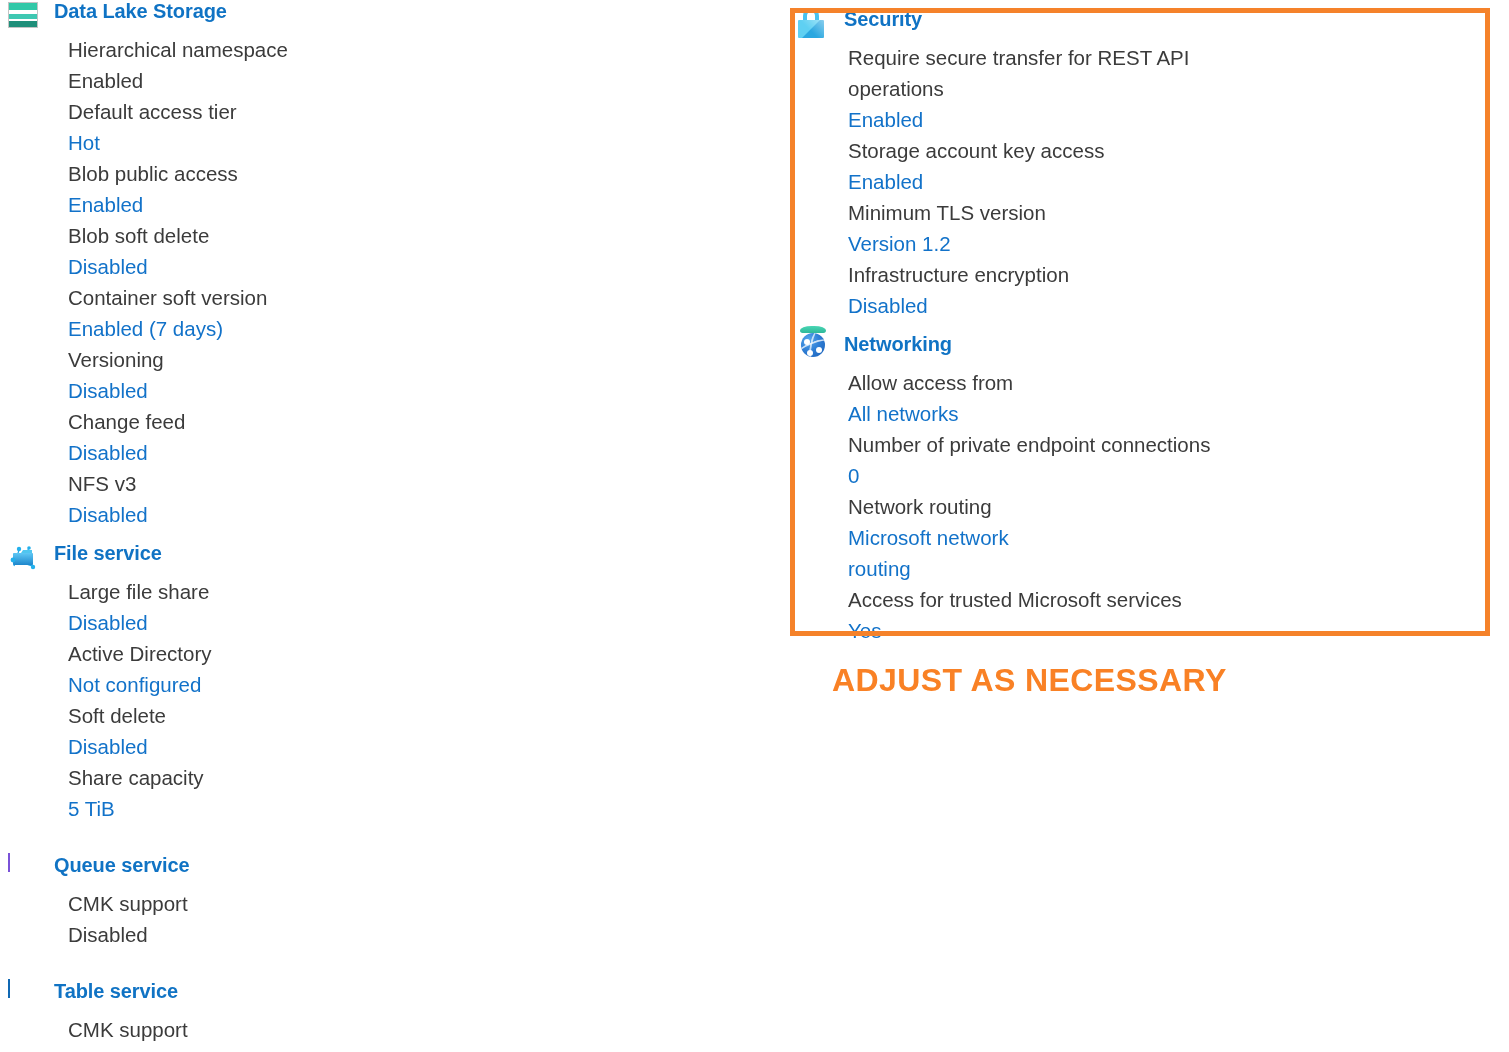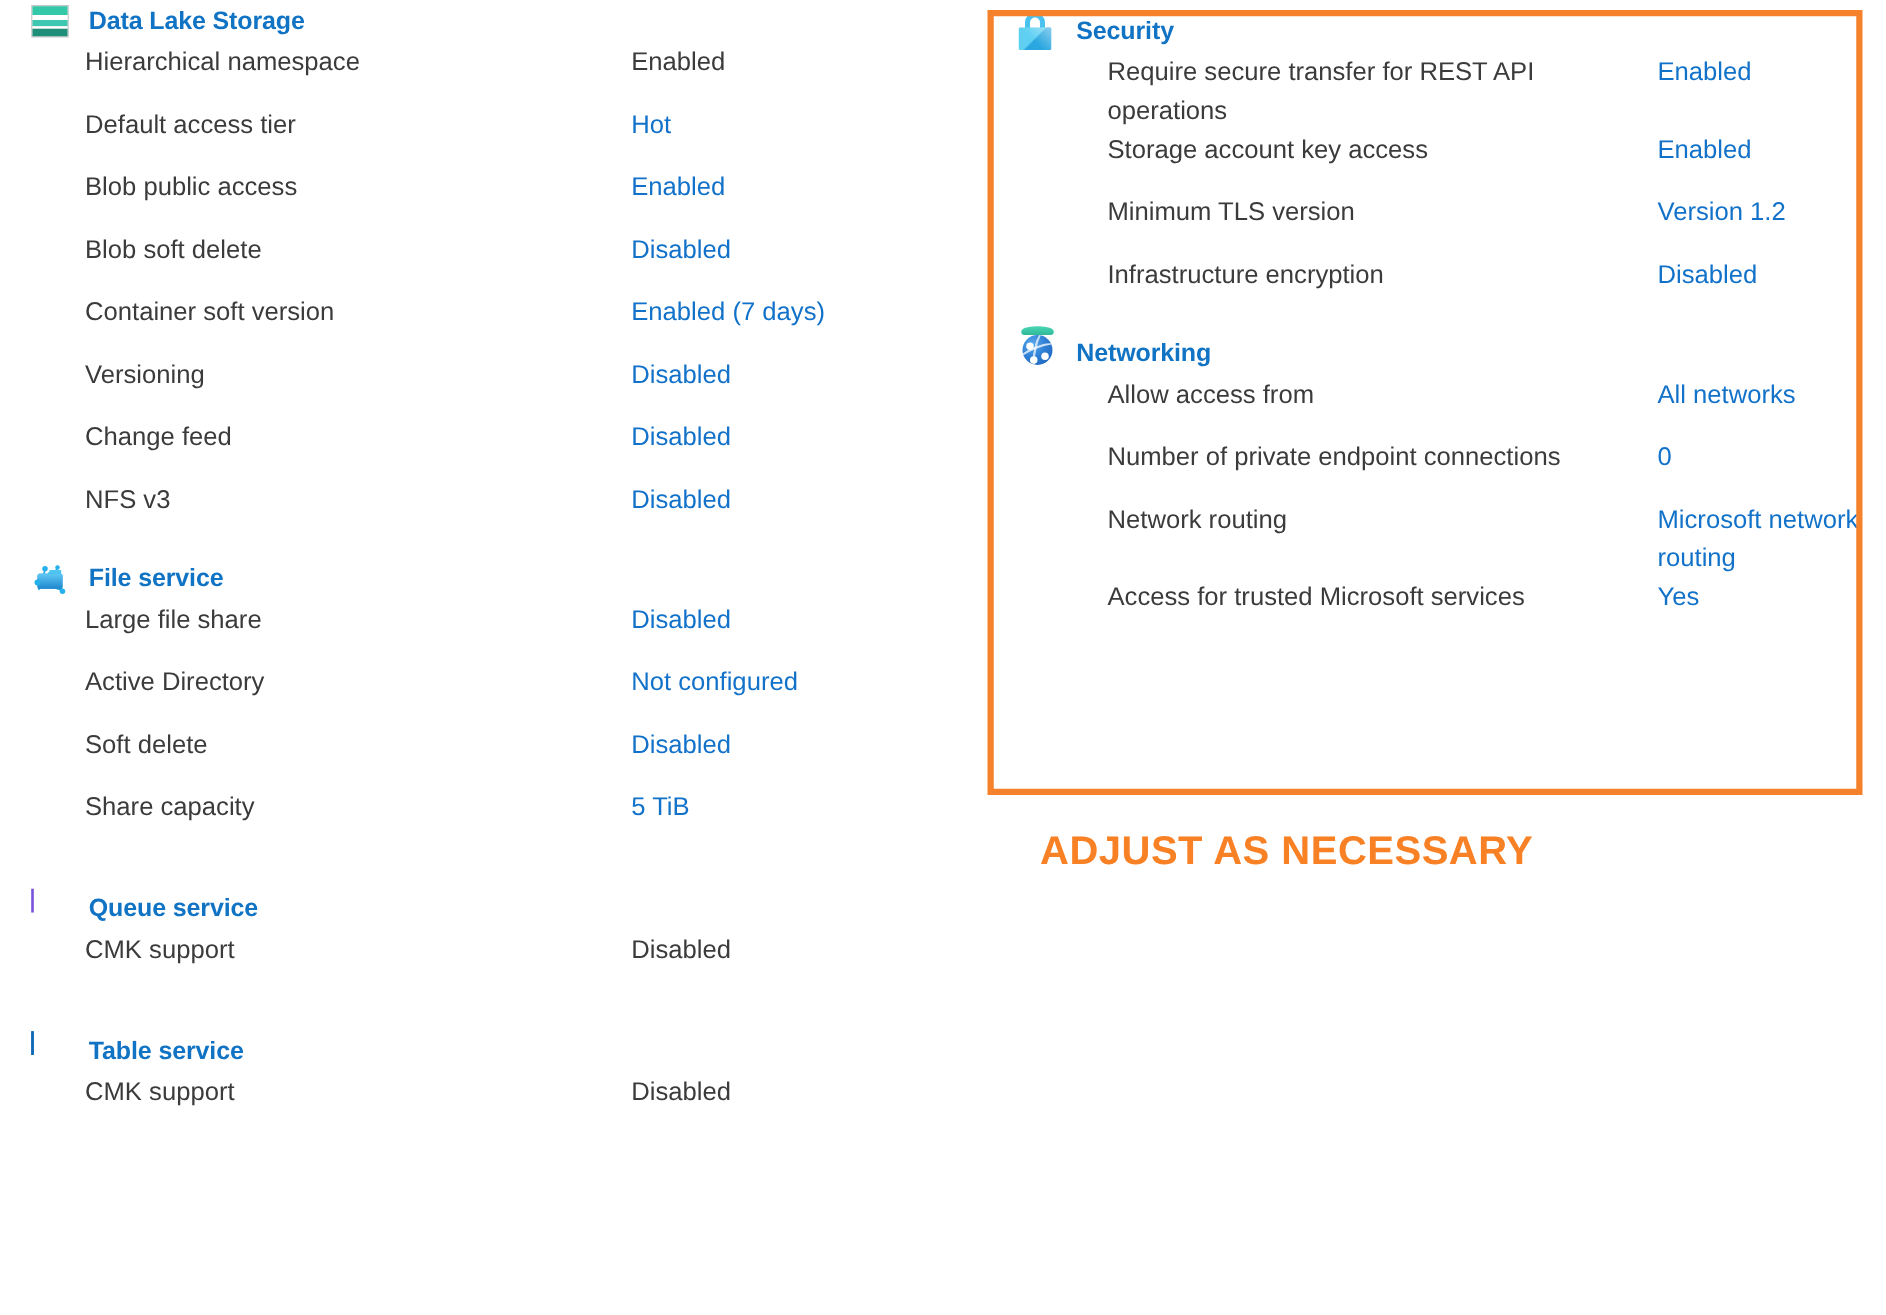--- a/index.html
+++ b/index.html
@@ -29,23 +29,22 @@
     top: 8px;
     width: 800px;
   }
 
   
   .section {
     position: relative;
   }
   .sec-head {
     display: flex;
-    align-items: center;
     height: 34px;
-    padding-left: 25px;
+    padding-left: 8px;
   }
   .sec-head .icon {
     width: 30px;
     height: 30px;
     flex: 0 0 30px;
     position: relative;
     margin-right: 16px;
   }
   .sec-title {
     font-size: 20px;
@@ -56,41 +55,42 @@
   }
 
   
   .rows {
     padding-left: 68px;
   }
   .row {
     display: flex;
     align-items: flex-start;
     min-height: 50px;
+    flex-direction: column;
   }
   .prop-label {
     font-size: 20.5px;
     color: #3b3b3b;
     line-height: 31px;
     flex: 0 0 auto;
   }
   .prop-value {
     font-size: 20.5px;
     line-height: 31px;
     flex: 0 0 auto;
   }
   .prop-value.link { color: #1272c9; }
   .prop-value.plain { color: #3b3b3b; }
 
   
   .col-left .prop-label { width: 437px; }
 
   
   .col-right .rows { padding-left: 58px; padding-right: 20px; }
-  .col-right .prop-label { width: 440px; padding-right: 6px; box-sizing: border-box; margin-left: 38px; }
+  .col-right .prop-label { width: 440px; padding-right: 6px; box-sizing: border-box; }
   .col-right .prop-value { width: 190px; }
 
   
   .callout-box {
     position: absolute;
     left: 790px;
     top: 8px;
     width: 700px;
     height: 628px;
     border: 5px solid #f5822a;

